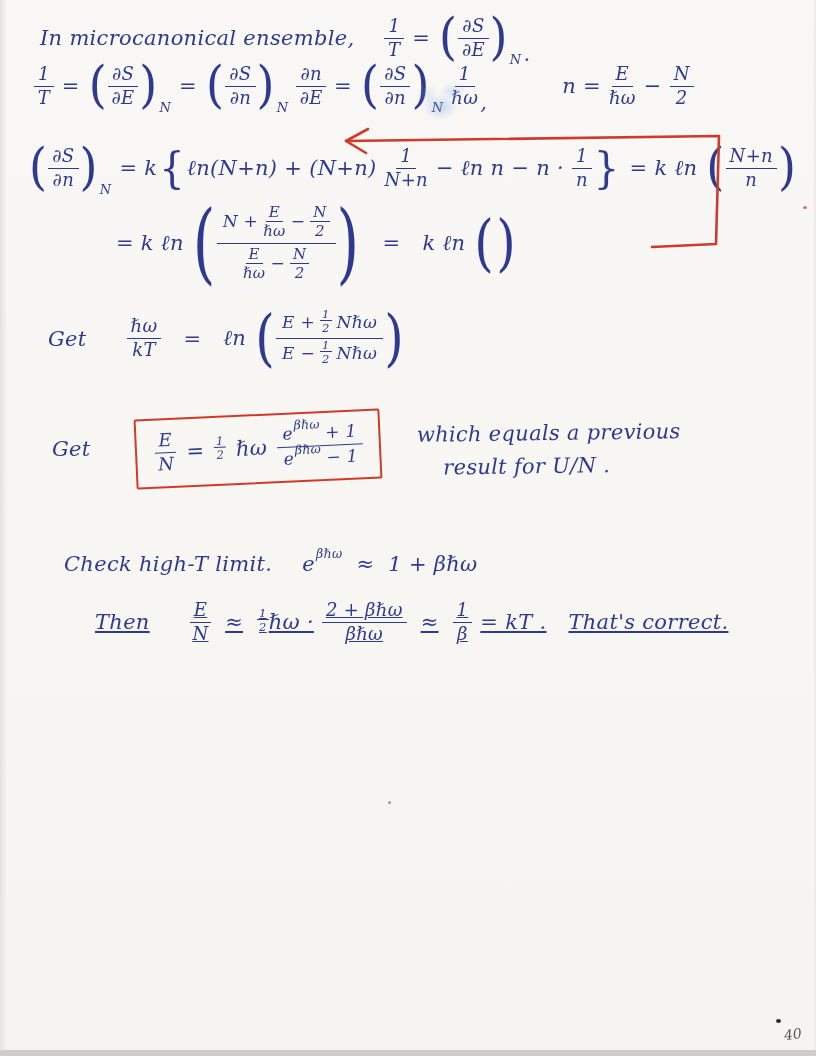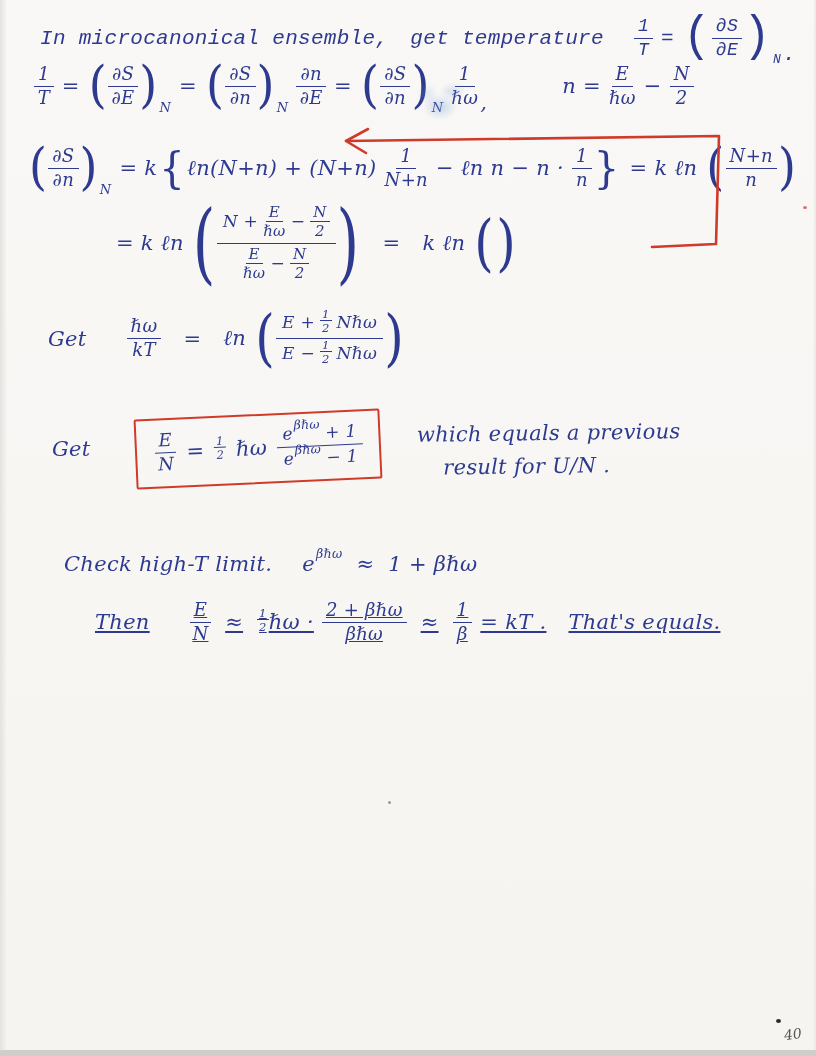--- a/index.html
+++ b/index.html
@@ -63,23 +63,22 @@
     color:#555; transform:rotate(-8deg); font-family:"DejaVu Serif",serif;}
 </style>
 </head>
 <body>
 
 <div class="sheet">
   <div class="edge-left"></div>
   <div class="edge-right"></div>
   <div class="edge-bottom"></div>
 
-  <div class="line" style="left:40px; top:16px;font-family:Liberation Mono, monospace;">
+  <div class="line" style="left:40px; top:16px;">
     <span class="word">In microcanonical ensemble,</span>
-    <span class="word gap22">get temperature</span>
     <span class="frac gap30">
       <span class="num">1</span>
       <span class="den">T</span>
     </span>
     <span class="gap8">=</span>
     <span class="pg gap8">
       <span class="paren p2">(</span>
       <span class="frac">
         <span class="num">∂S</span>
         <span class="den">∂E</span>
@@ -319,20 +318,20 @@
     <span class="frac gap8">
       <span class="num">2 + βℏω</span>
       <span class="den">βℏω</span>
     </span>
     <span class="gap14">≈</span>
     <span class="frac gap14">
       <span class="num">1</span>
       <span class="den">β</span>
     </span>
     <span class="gap8">= kT .</span>
-    <span class="word gap22">That's equals.</span>
+    <span class="word gap22">That's correct.</span>
   </div>
 
   <div class="speck" style="left:388px; top:801px; width:3px; height:3px; background:#9a9a9a;"></div>
   <div class="speck" style="left:803px; top:206px; width:4px; height:3px; background:var(--red); opacity:0.7;"></div>
   <div class="speck" style="left:776px; top:1019px; width:5px; height:4px; background:#2a2a2a;"></div>
   <div class="pagenum">40</div>
 </div>
 
 </body></html>

